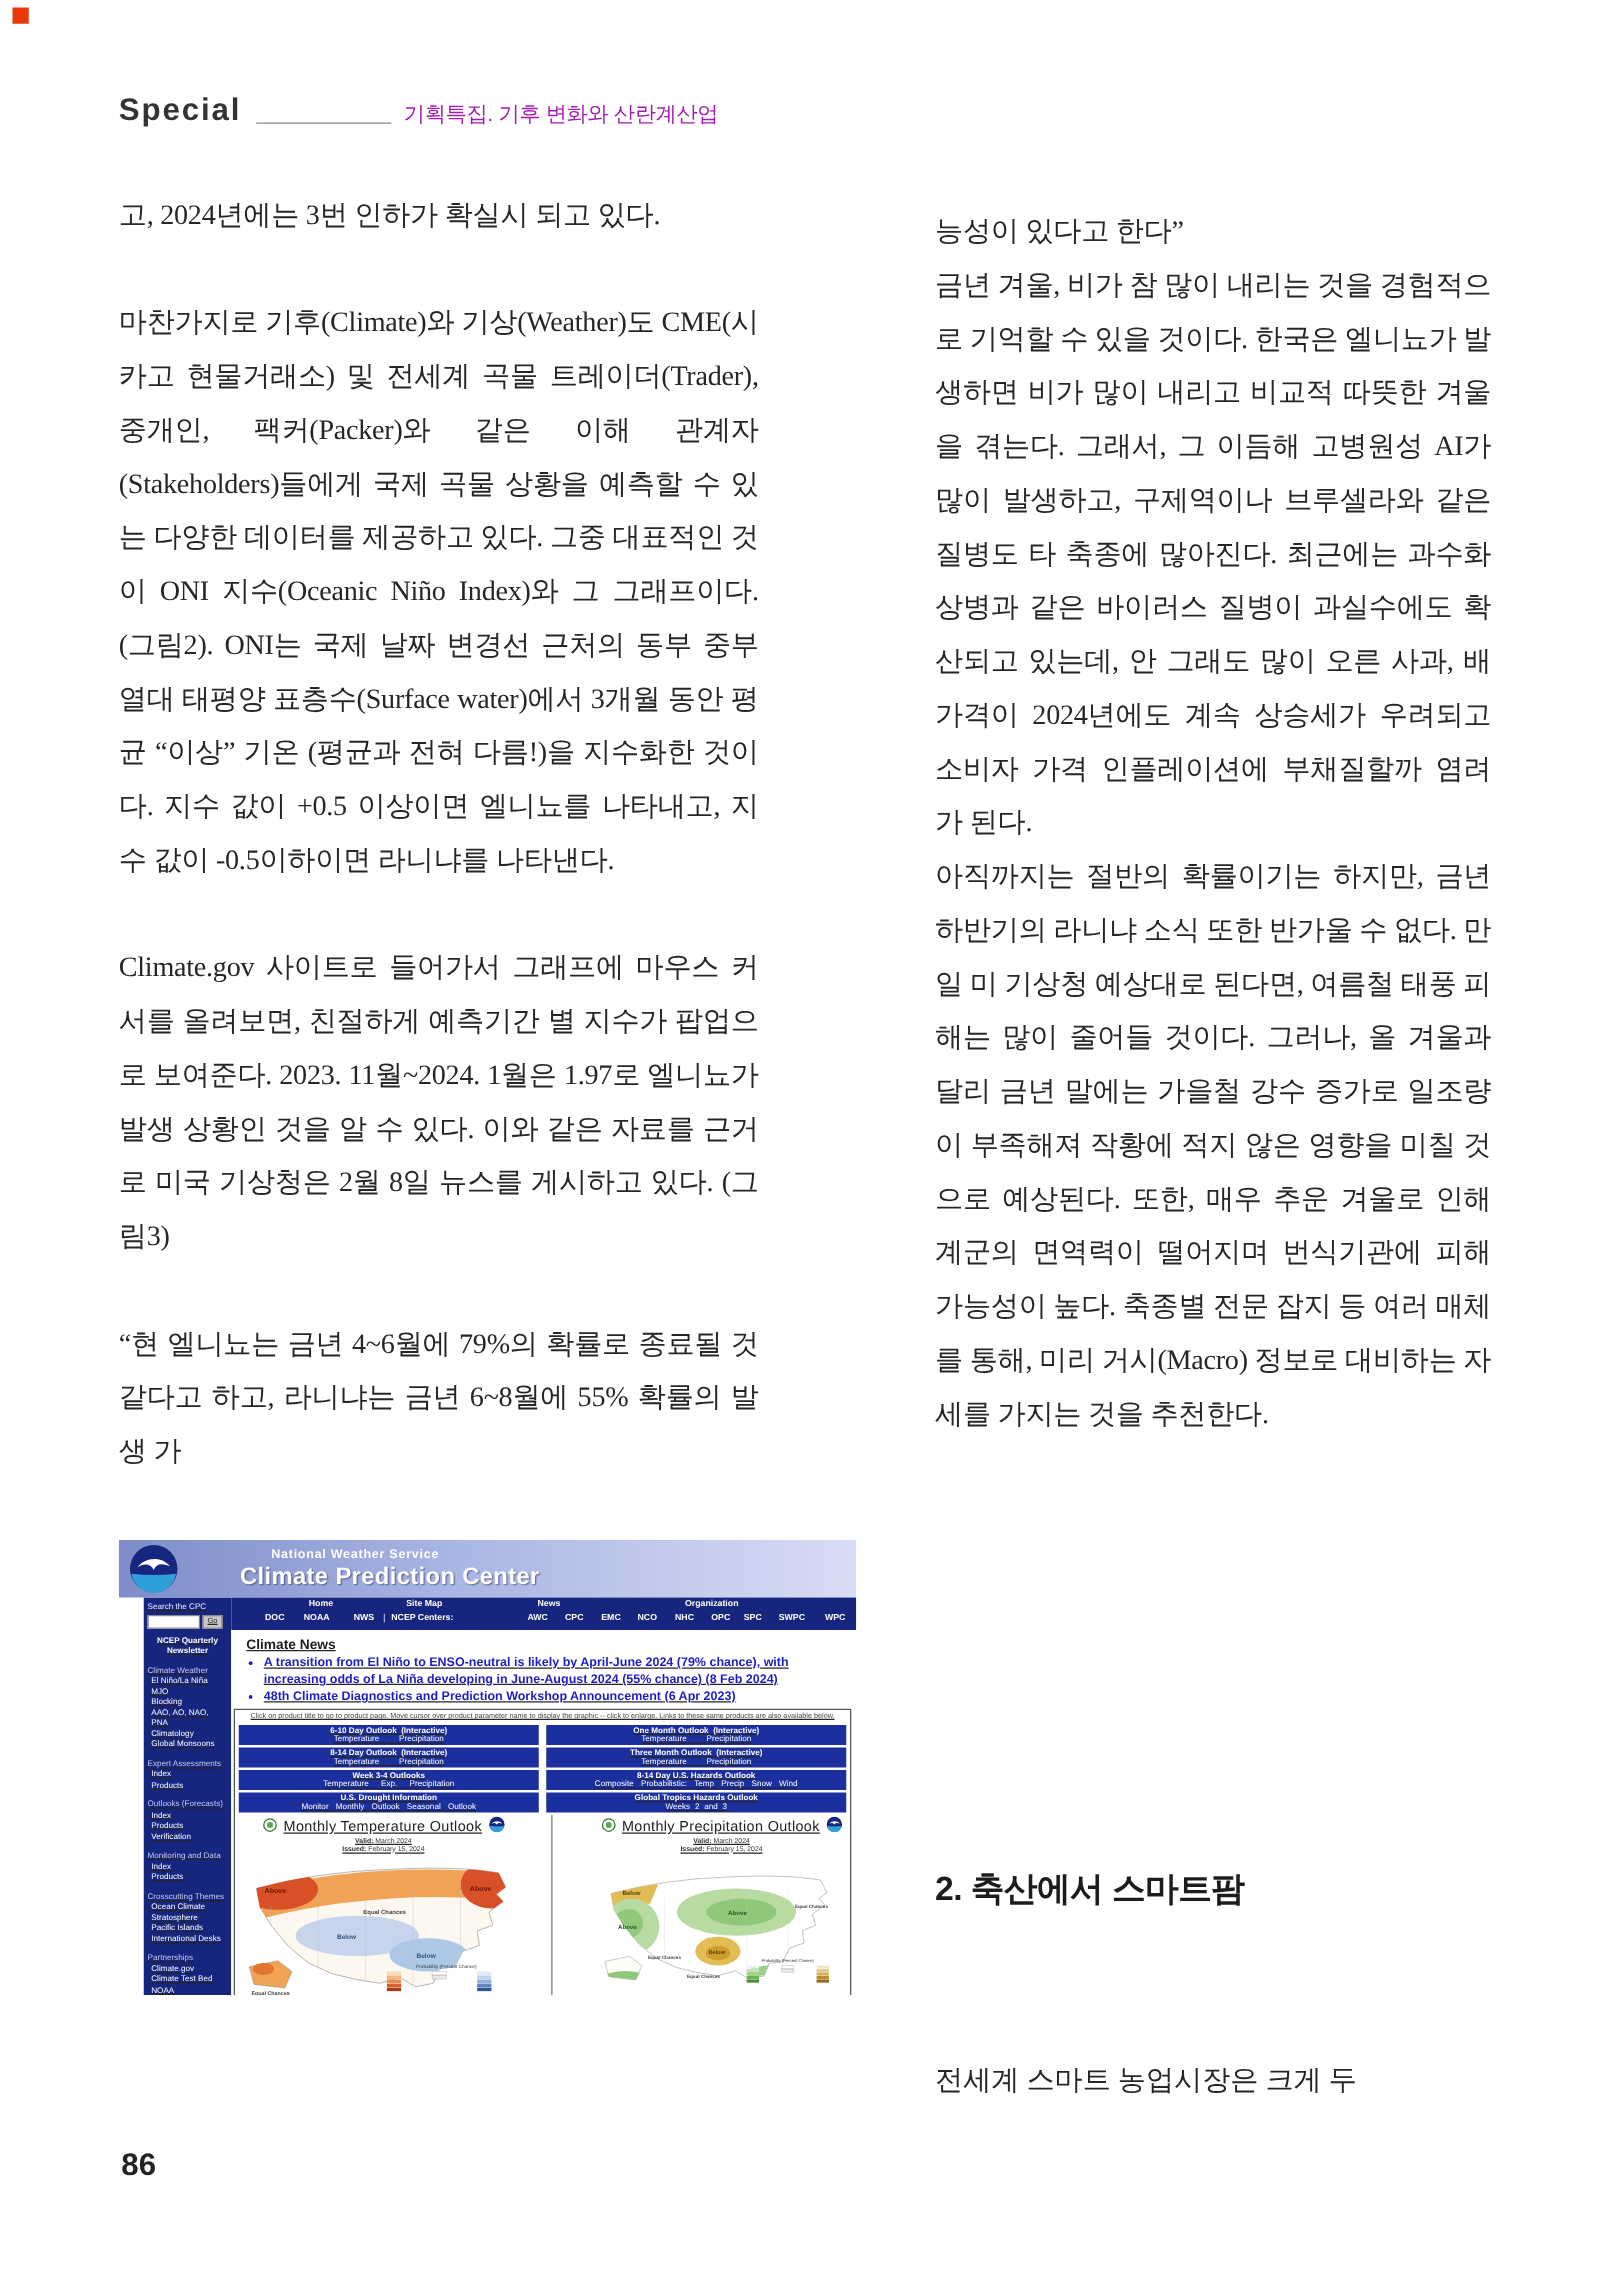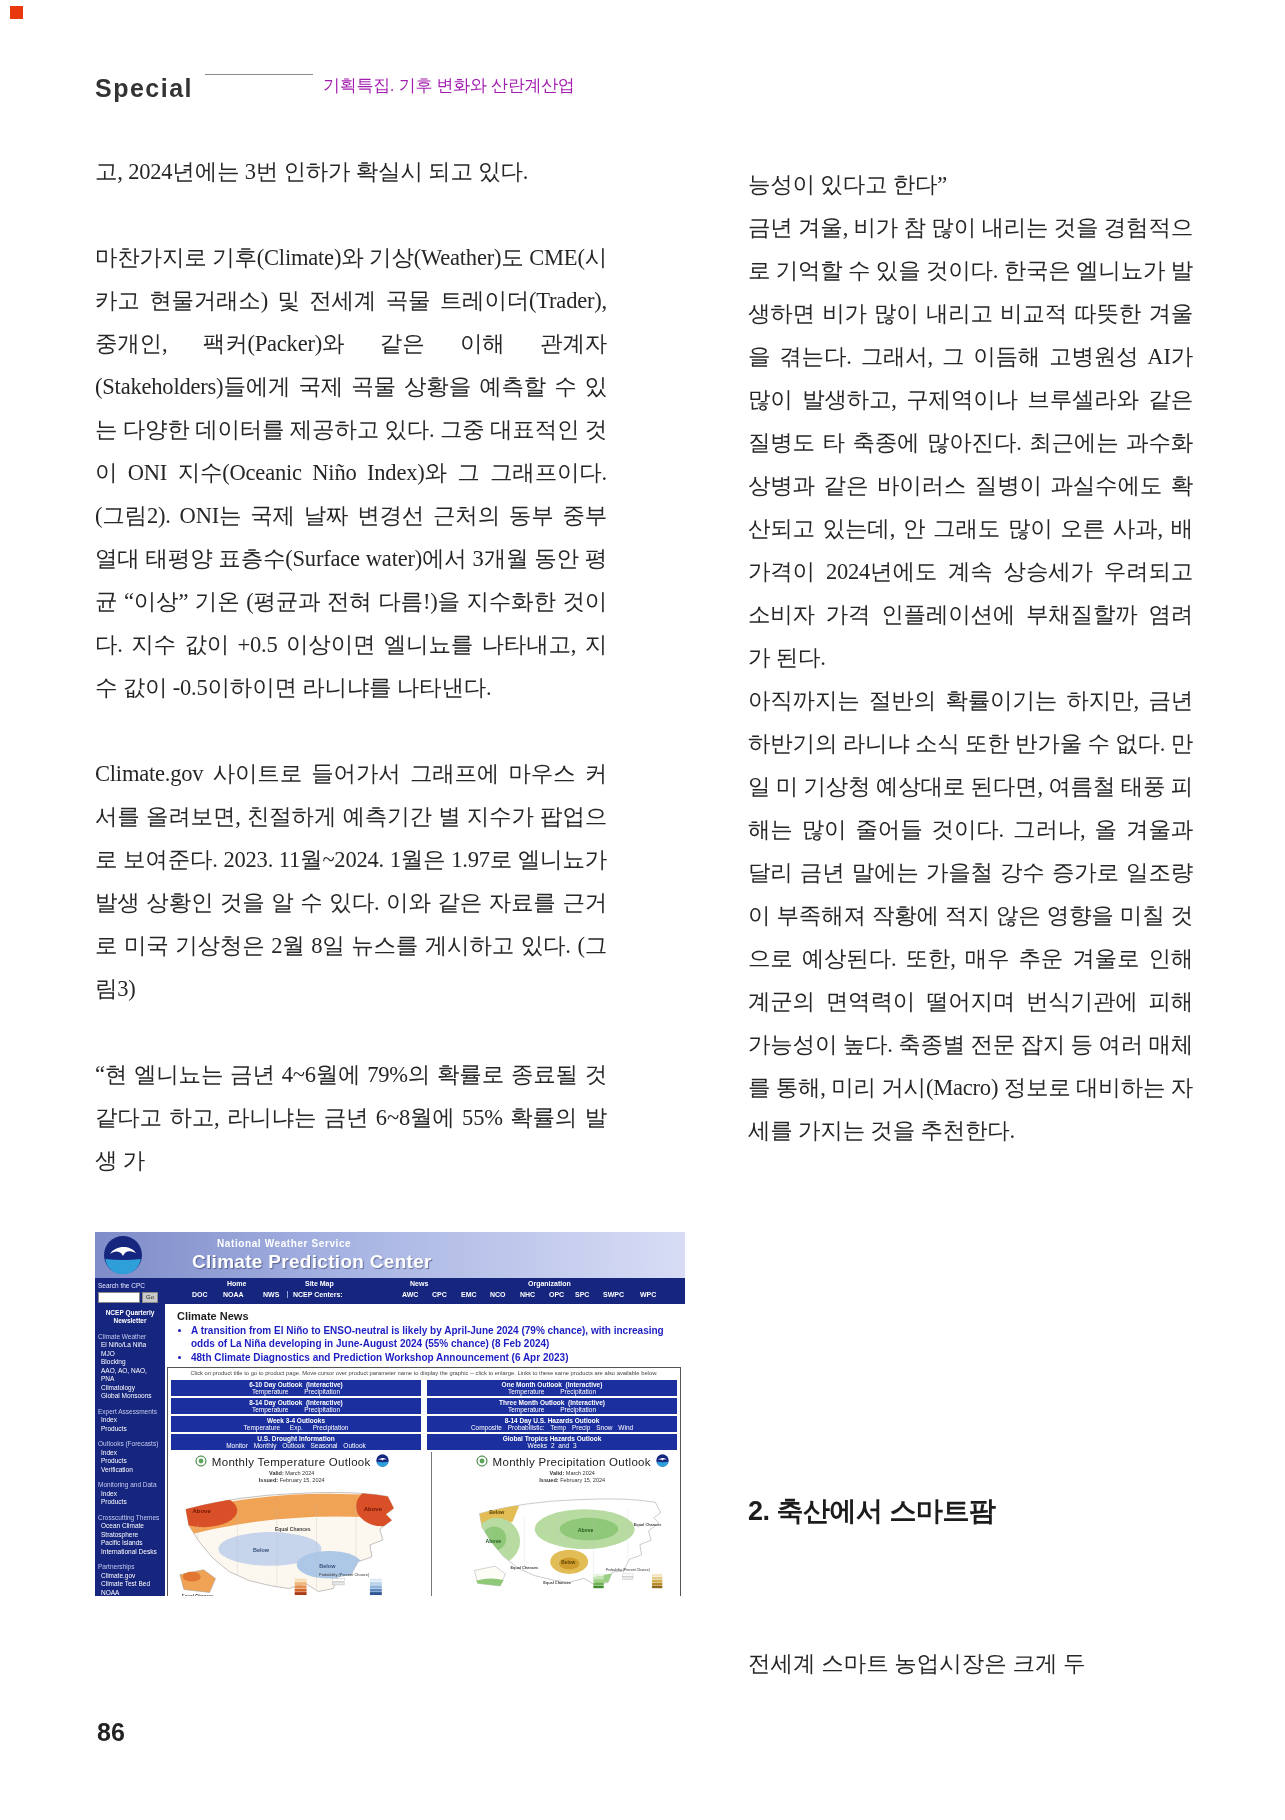--- a/index.html
+++ b/index.html
@@ -1,21 +1,21 @@
 <!DOCTYPE html>
 <html lang="ko"><head>
 <meta charset="utf-8">
 <style>
   html,body{margin:0;padding:0;background:#ffffff;}
   .page{position:relative;width:1285px;height:1820px;background:#ffffff;overflow:hidden;
         font-family:"Liberation Serif","DejaVu Serif",serif;color:#262626;}
   .corner-mark{position:absolute;left:10px;top:6px;width:13px;height:13px;}
 
   
-  .pg-header{position:absolute;left:95px;top:74px;display:flex;align-items:flex-start;
+  .pg-header{position:absolute;left:95px;top:74px;display:flex;align-items:flex-end;
              font-family:"Liberation Sans","DejaVu Sans",sans-serif;}
   .pg-special{font-size:25px;font-weight:bold;letter-spacing:1.5px;color:#333;}
   .pg-rule{display:inline-block;width:108px;border-bottom:1.5px solid #8a8a8a;margin:0 10px 4px 12px;}
   .pg-title{font-size:17px;color:#a21caf;letter-spacing:-0.3px;}
 
   
   .col-left{position:absolute;left:95px;top:150px;width:512px;font-size:22.5px;line-height:43px;
             text-align:justify;letter-spacing:-0.2px;}
   .col-left p{margin:0 0 43px 0;}
   .col-right{position:absolute;left:748px;top:163px;width:445px;font-size:22.5px;line-height:43px;
@@ -29,27 +29,27 @@
   
   .fig-caption{position:absolute;left:95px;top:1628px;width:575px;
                font-family:"Liberation Sans","DejaVu Sans",sans-serif;
                font-size:22px;line-height:40px;color:#2c2c2c;letter-spacing:-0.5px;}
   .fig-caption b{font-weight:bold;}
   .page-num{position:absolute;left:97px;top:1718px;font-family:"Liberation Sans","DejaVu Sans",sans-serif;
             font-size:25px;font-weight:bold;color:#222;}
 
   
   .noaa{position:absolute;left:95px;top:1232px;width:590px;height:364px;background:#fff;
-        font-family:"Liberation Sans","DejaVu Sans",sans-serif;overflow:hidden;}
+        font-family:"Liberation Sans","DejaVu Sans",sans-serif;overflow:hidden;text-decoration:underline;}
   .noaa-banner{position:relative;height:46px;background:linear-gradient(90deg,#7e8cc9 0%,#a9b5e3 45%,#d8ddf5 100%);}
   .noaa-logo{position:absolute;left:8px;top:3px;}
   .noaa-nws{position:absolute;left:122px;top:6px;font-size:10px;font-weight:bold;color:#fff;letter-spacing:.6px;}
   .noaa-cpc{position:absolute;left:97px;top:19px;font-size:19px;font-weight:bold;color:#fff;
             text-shadow:1px 1px 1px rgba(10,15,60,.45);letter-spacing:.3px;}
-  .noaa-body{display:flex;height:318px;}
+  .noaa-body{display:flex;height:318px;margin-left:20px;}
   .noaa-side{width:70px;background:#16257e;color:#fff;font-size:6.5px;line-height:8.5px;
              padding:4px 3px;box-sizing:border-box;overflow:hidden;}
   .sb-search-label{color:#e8eaff;margin-bottom:1px;}
   .sb-search-row{display:flex;gap:2px;align-items:center;margin-bottom:6px;}
   .sb-input{width:40px;height:9px;border:1px solid #888;background:#fff;font-size:6px;padding:0;}
   .sb-go{font-size:6px;background:#c9c9c9;border:1px solid #888;color:#222;padding:0 3px;height:9px;line-height:8px;}
   .sb-group{margin-bottom:7px;}
   .sb-head{color:#c3cae e;}
   .sb-head{color:#c3caee;}
   .sb-head:empty{display:none;}

